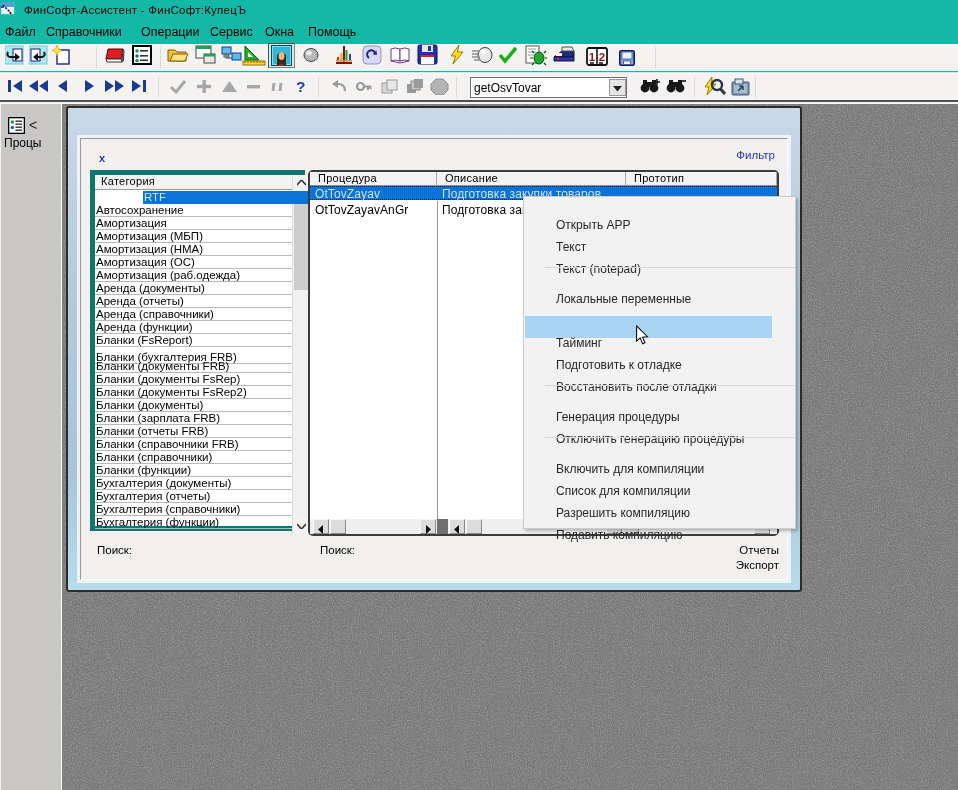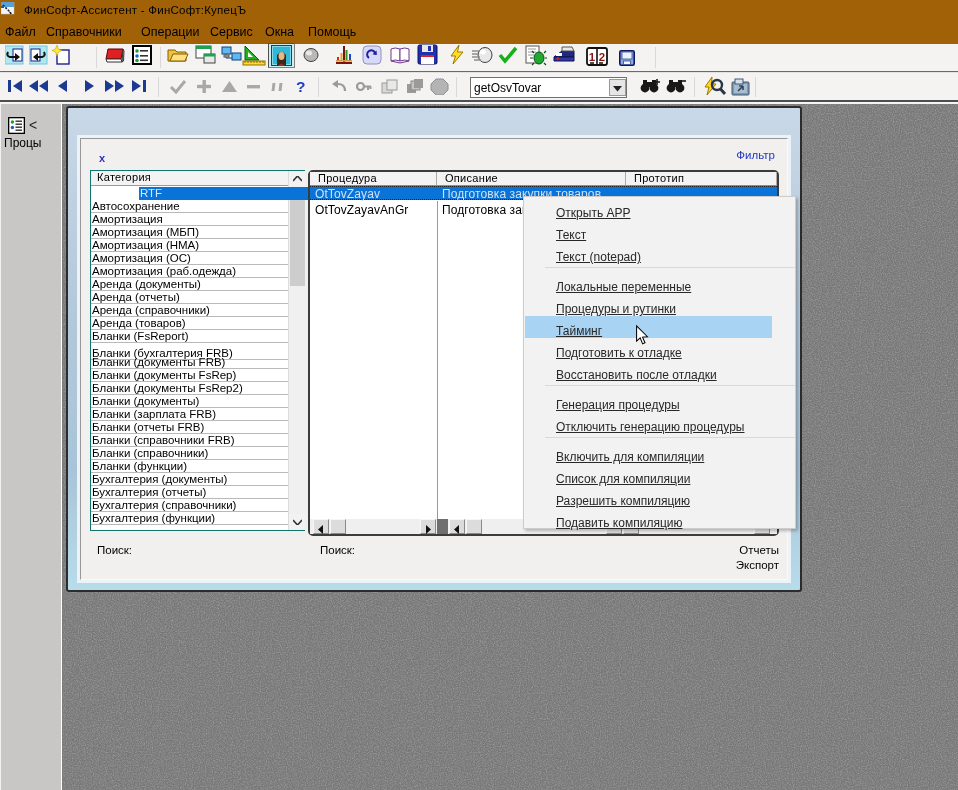--- a/index.html
+++ b/index.html
@@ -1,20 +1,20 @@
 <!DOCTYPE html>
 <html><head>
 <meta charset="utf-8">
 <style>
   * { margin:0; padding:0; box-sizing:border-box; }
   html,body { width:958px; height:790px; overflow:hidden; }
   body { font-family:"Liberation Sans", sans-serif; position:relative; background:#7d7d7d; }
   .abs { position:absolute; }
   
-  #chrome { left:0; top:0; width:958px; height:104px; background:#a16207; }
+  #chrome { left:0; top:0; width:958px; height:104px; background:#14b8a6; }
   #titlebar { left:0; top:0; width:958px; height:24px; }
   #apptitle { left:24px; top:4px; font-size:11.5px; letter-spacing:0.25px; color:#000; }
   #menubar { left:0; top:24px; width:958px; height:20px; font-size:12.5px; color:#000; }
   .mi { position:absolute; top:1px; }
   #toolbar1 { left:0; top:44px; width:958px; height:27px; background:#f4f3f1; }
   #toolbar2 { left:0; top:72px; width:958px; height:28px; background:#f4f3f1; border-top:1px solid #e2e2e2; }
   #tbline { left:0; top:100px; width:958px; height:2px; background:#4e4e4e; }
   #tbline2 { left:0; top:102px; width:958px; height:2px; background:#f5f5f5; }
   .vsep1 { position:absolute; top:3px; width:1px; height:21px; background:#d9d9d9; }
   .vsep2 { position:absolute; top:4px; width:1px; height:20px; background:#d9d9d9; }
@@ -33,34 +33,34 @@
   #wtext { left:33px; top:11px; font-size:13px; color:#0c0e18; }
   .wbtn { position:absolute; top:9px; width:31px; height:18px; border:1px solid #697f93; border-radius:3px; background:linear-gradient(180deg,#eef4fa 0%,#dbe7f1 45%,#b6c7d6 50%,#c3d3e0 100%); }
   #bmin { left:625px; }
   #bmax { left:659px; }
   #bclose { left:693px; width:32px; background:linear-gradient(180deg,#eda584 0%,#dd6f4c 45%,#c03c1c 50%,#c64f24 100%); border:1px solid #2b0c04; }
   #wclient { left:12px; top:30px; width:708px; height:442px; background:#f1f0ef; border-top:1px solid #98989a; border-left:1px solid #98989a; border-bottom:1px solid #fafafa; border-right:1px solid #fafafa; outline:3px solid #edf2f7; }
   
   #xlbl { left:18px; top:13px; color:#2a31bd; font-size:11px; font-weight:bold; }
   #filterlbl { right:12px; top:10px; color:#2337c4; font-size:11.5px; }
   
-  #llist { left:9px; top:31px; width:215px; height:361px; background:#fff; border:1px solid #0f766e; }
+  #llist { left:9px; top:31px; width:215px; height:361px; background:#fff; border:5px solid #0f766e; }
   #lhead { left:0; top:0; width:197px; height:15px; background:#f3f3f3; border-bottom:1px solid #9a9a9a; font-size:11px; letter-spacing:0.3px; padding-left:6px; }
   .lrow { position:absolute; left:0; width:197px; height:13px; border-bottom:1px solid #b9b9b9; font-size:11.5px; padding-left:1px; white-space:nowrap; overflow:hidden; color:#000; }
   .lrow.sel { background:#0a73d8; color:#d5e5f3; border-bottom:1px solid #0a73d8;margin-left:48px; }
   #lvsb { left:197px; top:0; width:17px; height:359px; background:#f0f0f0; border-left:1px solid #dcdcdc; }
   
   #grid { left:227px; top:31px; width:471px; height:366px; background:#fff; border:2px solid #3c3c3c; border-radius:5px; }
   .gh { position:absolute; top:0; height:14px; background:#f3f3f3; border-right:1px solid #ababab; border-bottom:1px solid #8f8f8f; font-size:11px; letter-spacing:0.3px; padding-left:8px; }
   .grow { position:absolute; font-size:12px; letter-spacing:0.1px; white-space:nowrap; }
   
   .poisk { position:absolute; font-size:11.5px; color:#000; }
   
   #cmenu { left:523px; top:196px; width:273px; height:333px; background:#f2f2f2; border:1px solid #cccccc; box-shadow:2px 2px 3px rgba(0,0,0,0.25); z-index:50; }
-  .cmi { position:absolute; left:1px; width:247px; height:22px; font-size:12px; color:#282828; padding-left:31px; padding-top:8px;text-decoration:underline; }
+  .cmi { position:absolute; left:1px; width:247px; height:22px; font-size:12px; color:#282828; padding-left:31px; padding-top:20px; }
   .cmi.hl { background:#a9d3f2; }
   .csep { position:absolute; left:21px; width:250px; height:1px; background:#d9d9d9; }
   .sbbtn { position:absolute; top:0px; width:16px; height:15px; background:#dcdcdc; border:1px solid #8a8a8a; border-top-color:#f6f6f6; border-left-color:#f6f6f6; text-align:center; }
   .sbbtn svg { margin-top:3px; }
   #lvsb .sbtn { position:absolute; left:0; width:16px; height:16px; background:#f2f2f2; color:#505050; font-size:10px; text-align:center; }
   #lthumb { position:absolute; left:1px; top:17px; width:15px; height:98px; background:#cdcdcd; }
 </style>
 </head>
 <body>
 <div class="abs" id="chrome">
@@ -371,21 +371,21 @@
       <div class="lrow sel" style="top:16px">RTF</div>
       <div class="lrow" style="top:29px">Автосохранение</div>
       <div class="lrow" style="top:42px">Амортизация</div>
       <div class="lrow" style="top:55px">Амортизация (МБП)</div>
       <div class="lrow" style="top:68px">Амортизация (НМА)</div>
       <div class="lrow" style="top:81px">Амортизация (ОС)</div>
       <div class="lrow" style="top:94px">Амортизация (раб.одежда)</div>
       <div class="lrow" style="top:107px">Аренда (документы)</div>
       <div class="lrow" style="top:120px">Аренда (отчеты)</div>
       <div class="lrow" style="top:133px">Аренда (справочники)</div>
-      <div class="lrow" style="top:146px">Аренда (товаров)</div>
+      <div class="lrow" style="top:146px">Аренда (функции)</div>
       <div class="lrow" style="top:159px">Бланки (FsReport)</div>
       <div class="lrow" style="top:176px">Бланки (бухгалтерия FRB)</div>
       <div class="lrow" style="top:185px">Бланки (документы FRB)</div>
       <div class="lrow" style="top:198px">Бланки (документы FsRep)</div>
       <div class="lrow" style="top:211px">Бланки (документы FsRep2)</div>
       <div class="lrow" style="top:224px">Бланки (документы)</div>
       <div class="lrow" style="top:237px">Бланки (зарплата FRB)</div>
       <div class="lrow" style="top:250px">Бланки (отчеты FRB)</div>
       <div class="lrow" style="top:263px">Бланки (справочники FRB)</div>
       <div class="lrow" style="top:276px">Бланки (справочники)</div>

